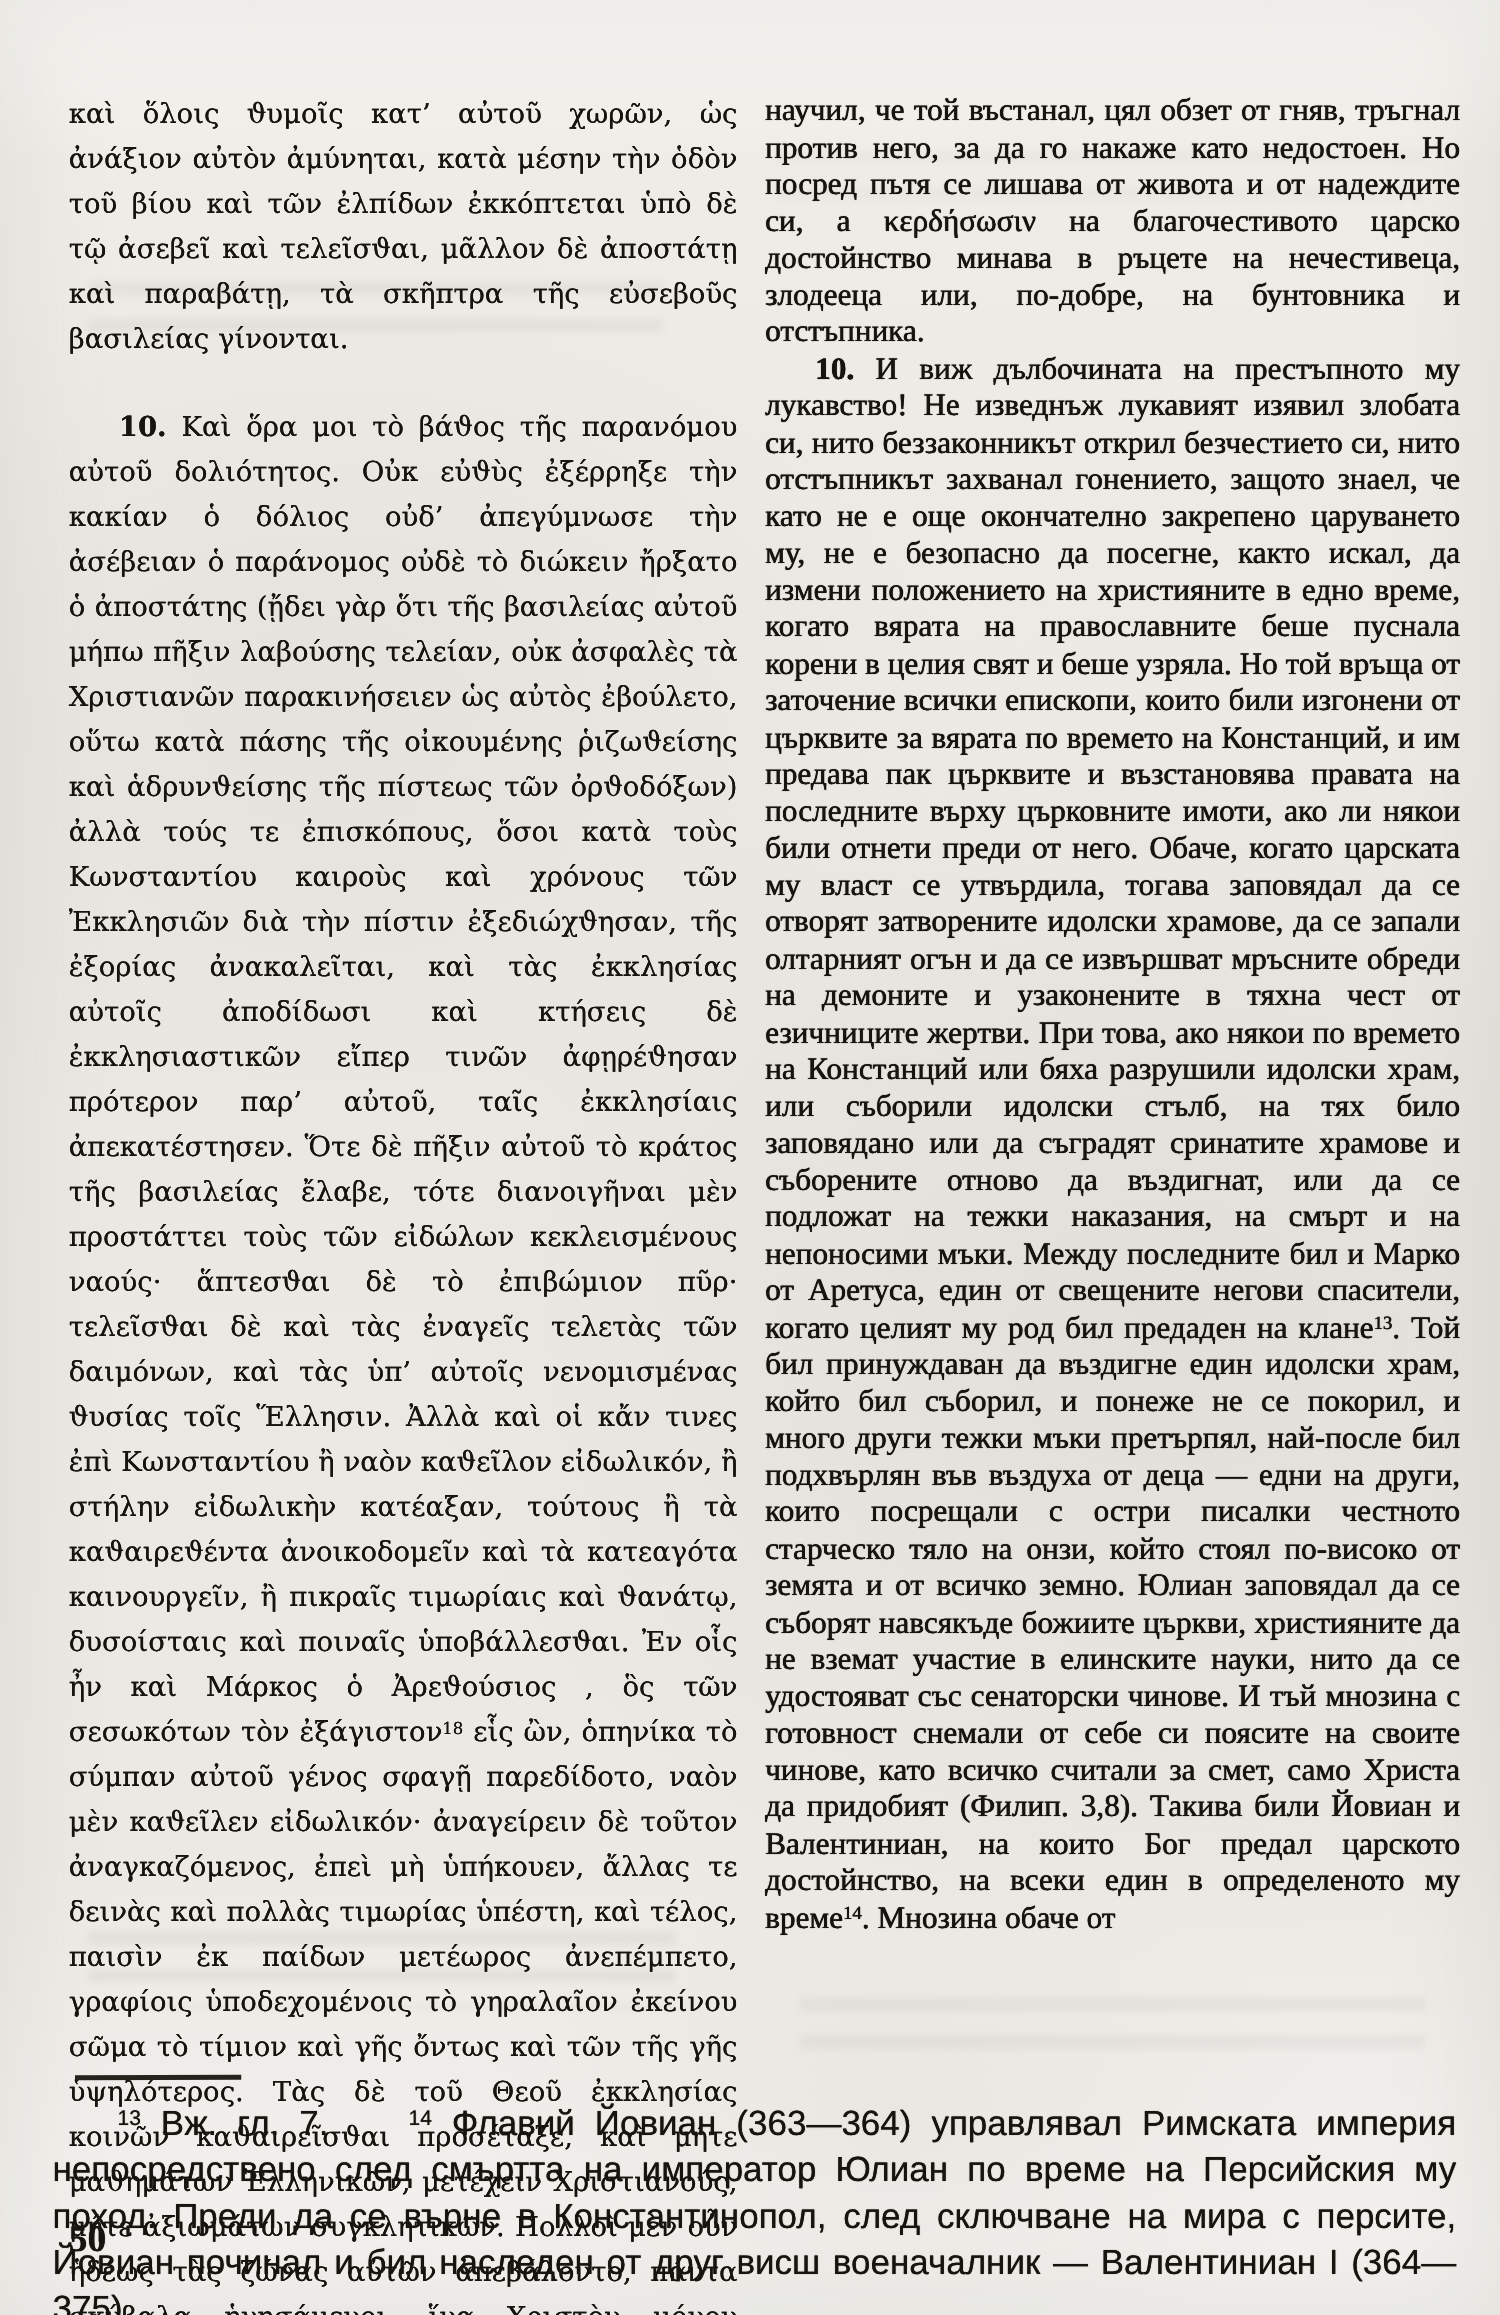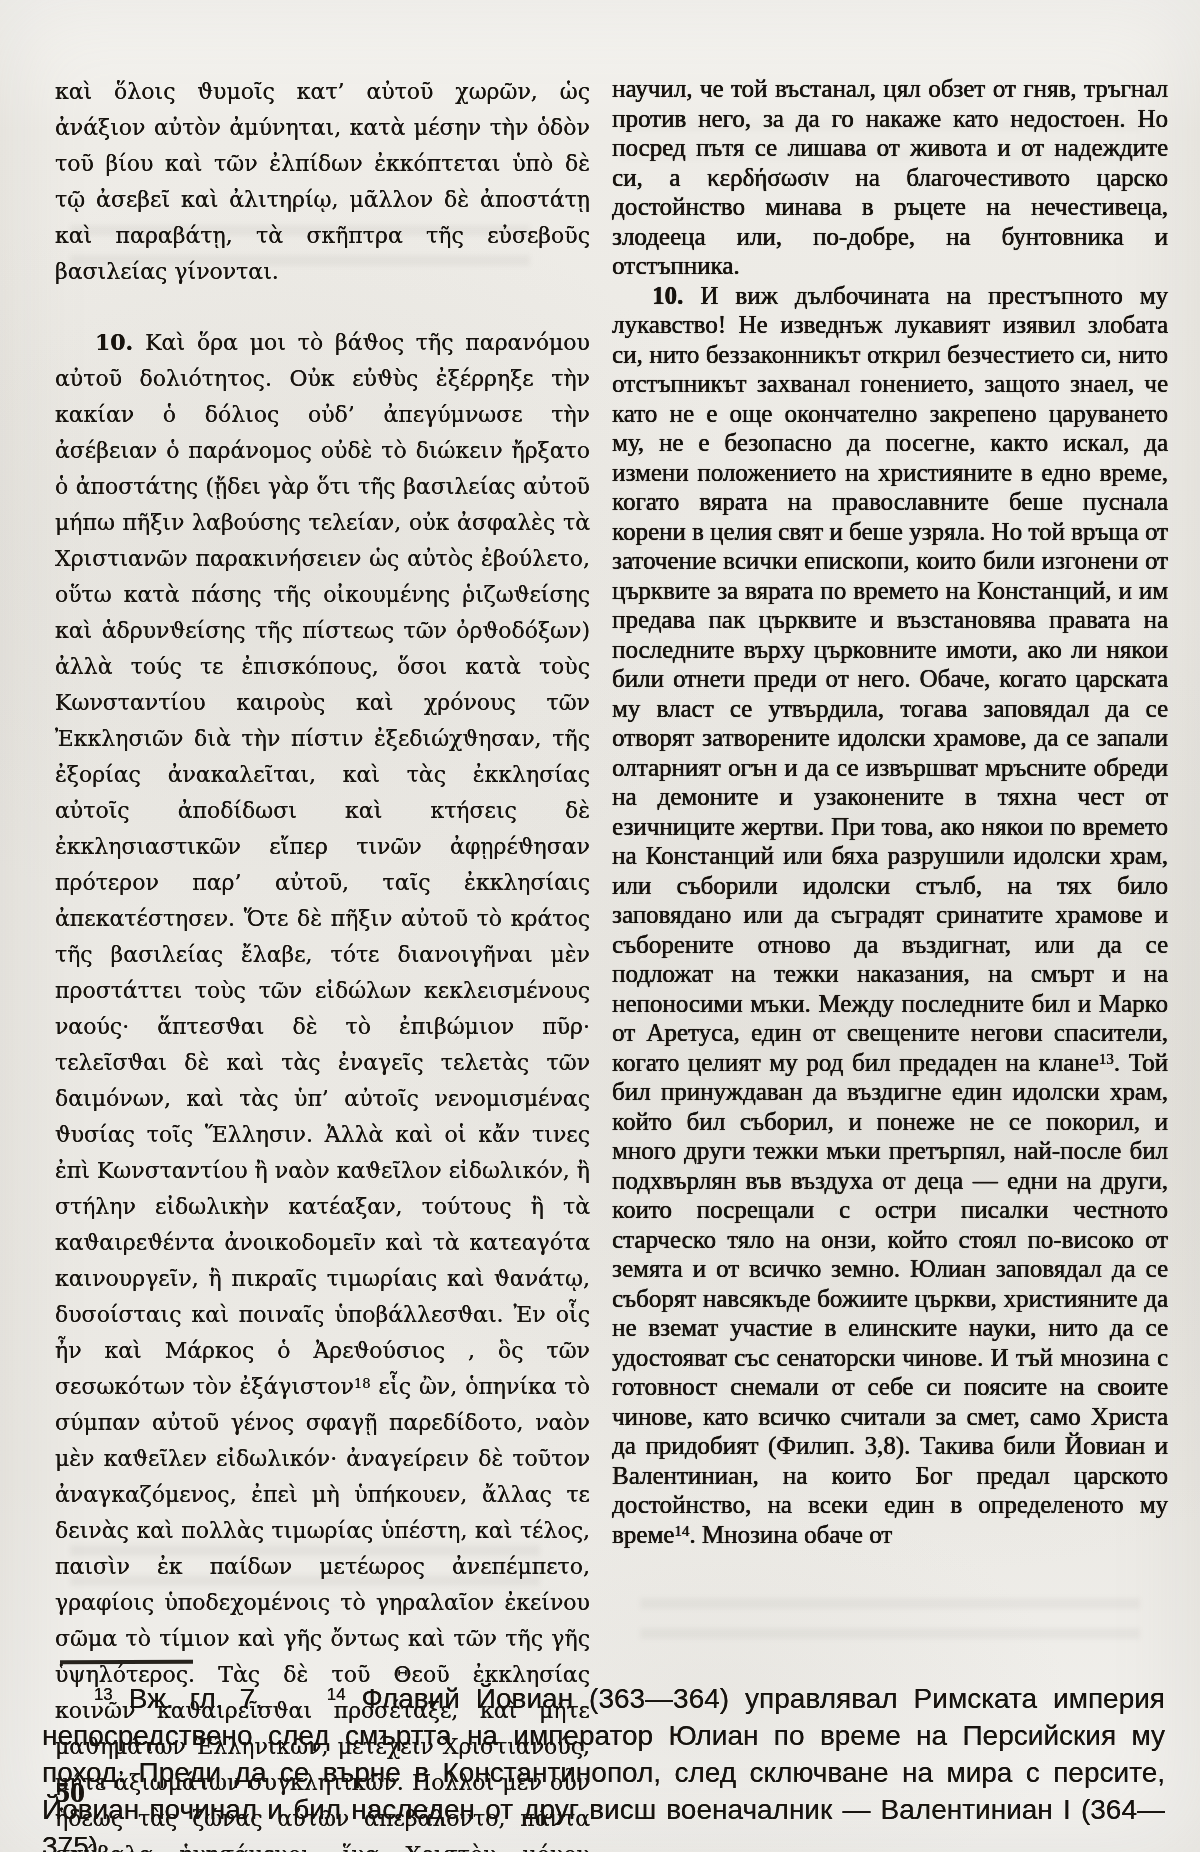--- a/index.html
+++ b/index.html
@@ -75,21 +75,21 @@
 <body>
 
 <div class="page">
 
   <div class="ghost g1"></div>
   <div class="ghost g2"></div>
   <div class="ghost g3"></div>
   <div class="ghost g4"></div>
 
   <div class="col col-left">
-    <p class="gk">καὶ ὅλοις ϑυμοῖς κατ’ αὐτοῦ χωρῶν, ὡς ἀνάξιον αὐτὸν ἀμύνηται, κατὰ μέσην τὴν ὁδὸν τοῦ βίου καὶ τῶν ἐλπίδων ἐκκόπτεται ὑπὸ δὲ τῷ ἀσεβεῖ καὶ ἀλιτηρίῳ, μᾶλλον δὲ ἀποστάτῃ καὶ παραβάτῃ, τὰ σκῆπτρα τῆς εὐσεβοῦς βασιλείας γίνονται.</p>
+    <p class="gk">καὶ ὅλοις ϑυμοῖς κατ’ αὐτοῦ χωρῶν, ὡς ἀνάξιον αὐτὸν ἀμύνηται, κατὰ μέσην τὴν ὁδὸν τοῦ βίου καὶ τῶν ἐλπίδων ἐκκόπτεται ὑπὸ δὲ τῷ ἀσεβεῖ καὶ τελεῖσϑαι, μᾶλλον δὲ ἀποστάτῃ καὶ παραβάτῃ, τὰ σκῆπτρα τῆς εὐσεβοῦς βασιλείας γίνονται.</p>
     <p class="gk para-10"><span class="pnum">10.</span><span> Καὶ ὅρα μοι τὸ βάϑος τῆς παρανόμου αὐτοῦ δολιότητος. Οὐκ εὐϑὺς ἐξέρρηξε τὴν κακίαν ὁ δόλιος οὐδ’ ἀπεγύμνωσε τὴν ἀσέβειαν ὁ παράνομος οὐδὲ τὸ διώκειν ἤρξατο ὁ ἀποστάτης (ᾔδει γὰρ ὅτι τῆς βασιλείας αὐτοῦ μήπω πῆξιν λαβούσης τελείαν, οὐκ ἀσφαλὲς τὰ Χριστιανῶν παρακινήσειεν ὡς αὐτὸς ἐβούλετο, οὕτω κατὰ πάσης τῆς οἰκουμένης ῥιζωϑείσης καὶ ἁδρυνϑείσης τῆς πίστεως τῶν ὀρϑοδόξων) ἀλλὰ τούς τε ἐπισκόπους, ὅσοι κατὰ τοὺς Κωνσταντίου καιροὺς καὶ χρόνους τῶν Ἐκκλησιῶν διὰ τὴν πίστιν ἐξεδιώχϑησαν, τῆς ἐξορίας ἀνακαλεῖται, καὶ τὰς ἐκκλησίας αὐτοῖς ἀποδίδωσι καὶ κτήσεις δὲ ἐκκλησιαστικῶν εἴπερ τινῶν ἀφῃρέϑησαν πρότερον παρ’ αὐτοῦ, ταῖς ἐκκλησίαις ἀπεκατέστησεν. Ὅτε δὲ πῆξιν αὐτοῦ τὸ κράτος τῆς βασιλείας ἔλαβε, τότε διανοιγῆναι μὲν προστάττει τοὺς τῶν εἰδώλων κεκλεισμένους ναούς· ἅπτεσϑαι δὲ τὸ ἐπιβώμιον πῦρ· τελεῖσϑαι δὲ καὶ τὰς ἐναγεῖς τελετὰς τῶν δαιμόνων, καὶ τὰς ὑπ’ αὐτοῖς νενομισμένας ϑυσίας τοῖς Ἕλλησιν. Ἀλλὰ καὶ οἱ κἄν τινες ἐπὶ Κωνσταντίου ἢ ναὸν καϑεῖλον εἰδωλικόν, ἢ στήλην εἰδωλικὴν κατέαξαν, τούτους ἢ τὰ καϑαιρεϑέντα ἀνοικοδομεῖν καὶ τὰ κατεαγότα καινουργεῖν, ἢ πικραῖς τιμωρίαις καὶ ϑανάτῳ, δυσοίσταις καὶ ποιναῖς ὑποβάλλεσϑαι. Ἐν οἷς ἦν καὶ Μάρκος ὁ Ἀρεϑούσιος , ὃς τῶν σεσωκότων τὸν ἐξάγιστον</span><sup>18</sup><span> εἷς ὢν, ὁπηνίκα τὸ σύμπαν αὐτοῦ γένος σφαγῇ παρεδίδοτο, ναὸν μὲν καϑεῖλεν εἰδωλικόν· ἀναγείρειν δὲ τοῦτον ἀναγκαζόμενος, ἐπεὶ μὴ ὑπήκουεν, ἄλλας τε δεινὰς καὶ πολλὰς τιμωρίας ὑπέστη, καὶ τέλος, παισὶν ἐκ παίδων μετέωρος ἀνεπέμπετο, γραφίοις ὑποδεχομένοις τὸ γηραλαῖον ἐκείνου σῶμα τὸ τίμιον καὶ γῆς ὄντως καὶ τῶν τῆς γῆς ὑψηλότερος. Τὰς δὲ τοῦ Θεοῦ ἐκκλησίας κοινῶν καϑαιρεῖσϑαι προσέταξε, καὶ μήτε μαϑημάτων Ἑλληνικῶν, μετέχειν Χριστιανούς, μήτε ἀξιωμάτων συγκλητικῶν. Πολλοὶ μὲν οὖν ἡδέως τὰς ζώνας αὐτῶν ἀπεβάλοντο, πάντα σκύβαλα ἡγησάμενοι, ἵνα Χριστὸν μόνον κερδήσωσιν. Οἷος ἦν Ἰοβιανὸς καὶ Οὐαλεντιανός, οἷς δὴ καὶ τὴν βασιλείαν ὁ Θεὸς κατὰ τοὺς ἰδίους ἑκατέρου καιροὺς παραδέδωκε.</span></p>
 
   </div>
 
   <div class="col col-right">
     <p class="bg">научил, че той въстанал, цял обзет от гняв, тръгнал против него, за да го накаже като недостоен. Но посред пътя се лишава от живота и от надеждите си, а κερδήσωσιν на благочестивото царско достойнство минава в ръцете на нечестивеца, злодееца или, по-добре, на бунтовника и отстъпника.</p>
     <p class="bg para-10"><span class="pnum">10.</span><span> И виж дълбочината на престъпното му лукавство! Не изведнъж лукавият изявил злобата си, нито беззаконникът открил безчестието си, нито отстъпникът захванал гонението, защото знаел, че като не е още окончателно закрепено царуването му, не е безопасно да посегне, както искал, да измени положението на християните в едно време, когато вярата на православните беше пуснала корени в целия свят и беше узряла. Но той връща от заточение всички епископи, които били изгонени от църквите за вярата по времето на Констанций, и им предава пак църквите и възстановява правата на последните върху църковните имоти, ако ли някои били отнети преди от него. Обаче, когато царската му власт се утвърдила, тогава заповядал да се отворят затворените идолски храмове, да се запали олтарният огън и да се извършват мръсните обреди на демоните и узаконените в тяхна чест от езичниците жертви. При това, ако някои по времето на Констанций или бяха разрушили идолски храм, или съборили идолски стълб, на тях било заповядано или да съградят сринатите храмове и съборените отново да въздигнат, или да се подложат на тежки наказания, на смърт и на непоносими мъки. Между последните бил и Марко от Аретуса, един от свещените негови спасители, когато целият му род бил предаден на клане</span><sup>13</sup><span>. Той бил принуждаван да въздигне един идолски храм, който бил съборил, и понеже не се покорил, и много други тежки мъки претърпял, най-после бил подхвърлян във въздуха от деца — едни на други, които посрещали с остри писалки честното старческо тяло на онзи, който стоял по-високо от земята и от всичко земно. Юлиан заповядал да се съборят навсякъде божиите църкви, християните да не вземат участие в елинските науки, нито да се удостояват със сенаторски чинове. И тъй мнозина с готовност снемали от себе си поясите на своите чинове, като всичко считали за смет, само Христа да придобият (Филип. 3,8). Такива били Йовиан и Валентиниан, на които Бог предал царското достойнство, на всеки един в определеното му време</span><sup>14</sup><span>. Мнозина обаче от</span></p>
   </div>
 
   <div class="fn-rule"></div>

